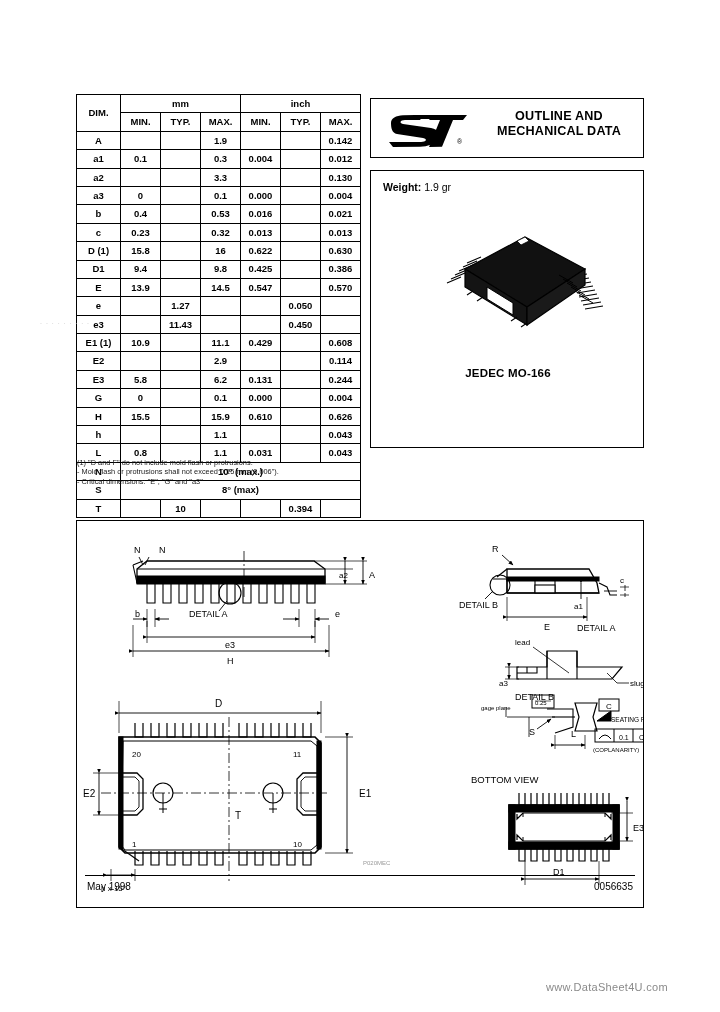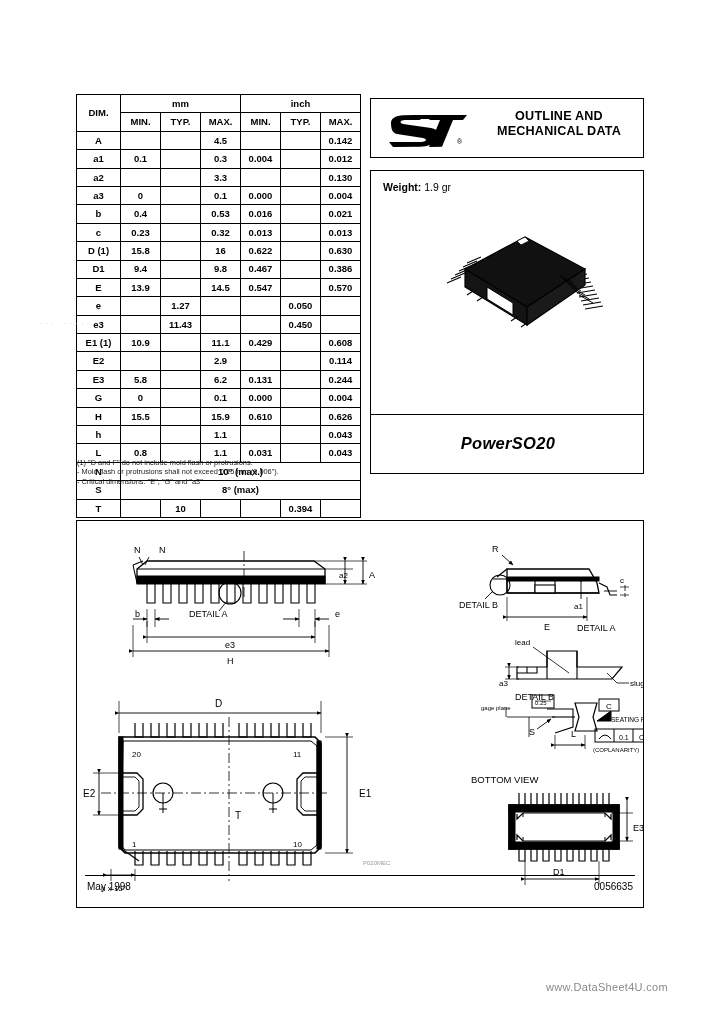--- a/index.html
+++ b/index.html
@@ -86,21 +86,21 @@
           <th>MIN.</th>
           <th>TYP.</th>
           <th>MAX.</th>
         </tr>
       </thead>
       <tbody id="dim-body">
           <tr>
             <td class="dimcell">A</td>
             <td></td>
             <td></td>
-            <td>4.5</td>
+            <td>1.9</td>
             <td></td>
             <td></td>
             <td>0.142</td>
           </tr>
           <tr>
             <td class="dimcell">a1</td>
             <td>0.1</td>
             <td></td>
             <td>0.3</td>
             <td>0.004</td>
@@ -150,21 +150,21 @@
             <td>16</td>
             <td>0.622</td>
             <td></td>
             <td>0.630</td>
           </tr>
           <tr>
             <td class="dimcell">D1</td>
             <td>9.4</td>
             <td></td>
             <td>9.8</td>
-            <td>0.467</td>
+            <td>0.425</td>
             <td></td>
             <td>0.386</td>
           </tr>
           <tr>
             <td class="dimcell">E</td>
             <td>13.9</td>
             <td></td>
             <td>14.5</td>
             <td>0.547</td>
             <td></td>
@@ -325,25 +325,23 @@
         <g stroke="#000" stroke-width="1.1" fill="none">
           <path d="M56 70 L50 74 M66 76 L60 80 M100 96 L94 100 M110 102 L104 106"></path>
         </g>
 
         <g stroke="#000" stroke-width="1" fill="none">
           <path d="M150 62 L164 70 M154 66 L168 74 M158 70 L172 78 M162 74 L176 82
                    M146 58 L160 66 M142 54 L156 62"></path>
         </g>
       </svg>
 
+      <div id="jedec">JEDEC MO-166</div>
     </div>
 
-    <div class="rbox" id="name-box">
-      <div id="pkg-name">PowerSO20</div>
-    </div>
   </div>
 
   <div id="draw-box">
 
     <svg id="draw-svg" viewBox="0 0 566 386">
       <defs>
         <marker id="ar" markerWidth="7" markerHeight="7" refX="6" refY="2.6" orient="auto">
           <path d="M0,0 L6.5,2.6 L0,5.2 z" fill="#000"></path>
         </marker>
         <marker id="arS" markerWidth="6" markerHeight="6" refX="5" refY="2.2" orient="auto">

